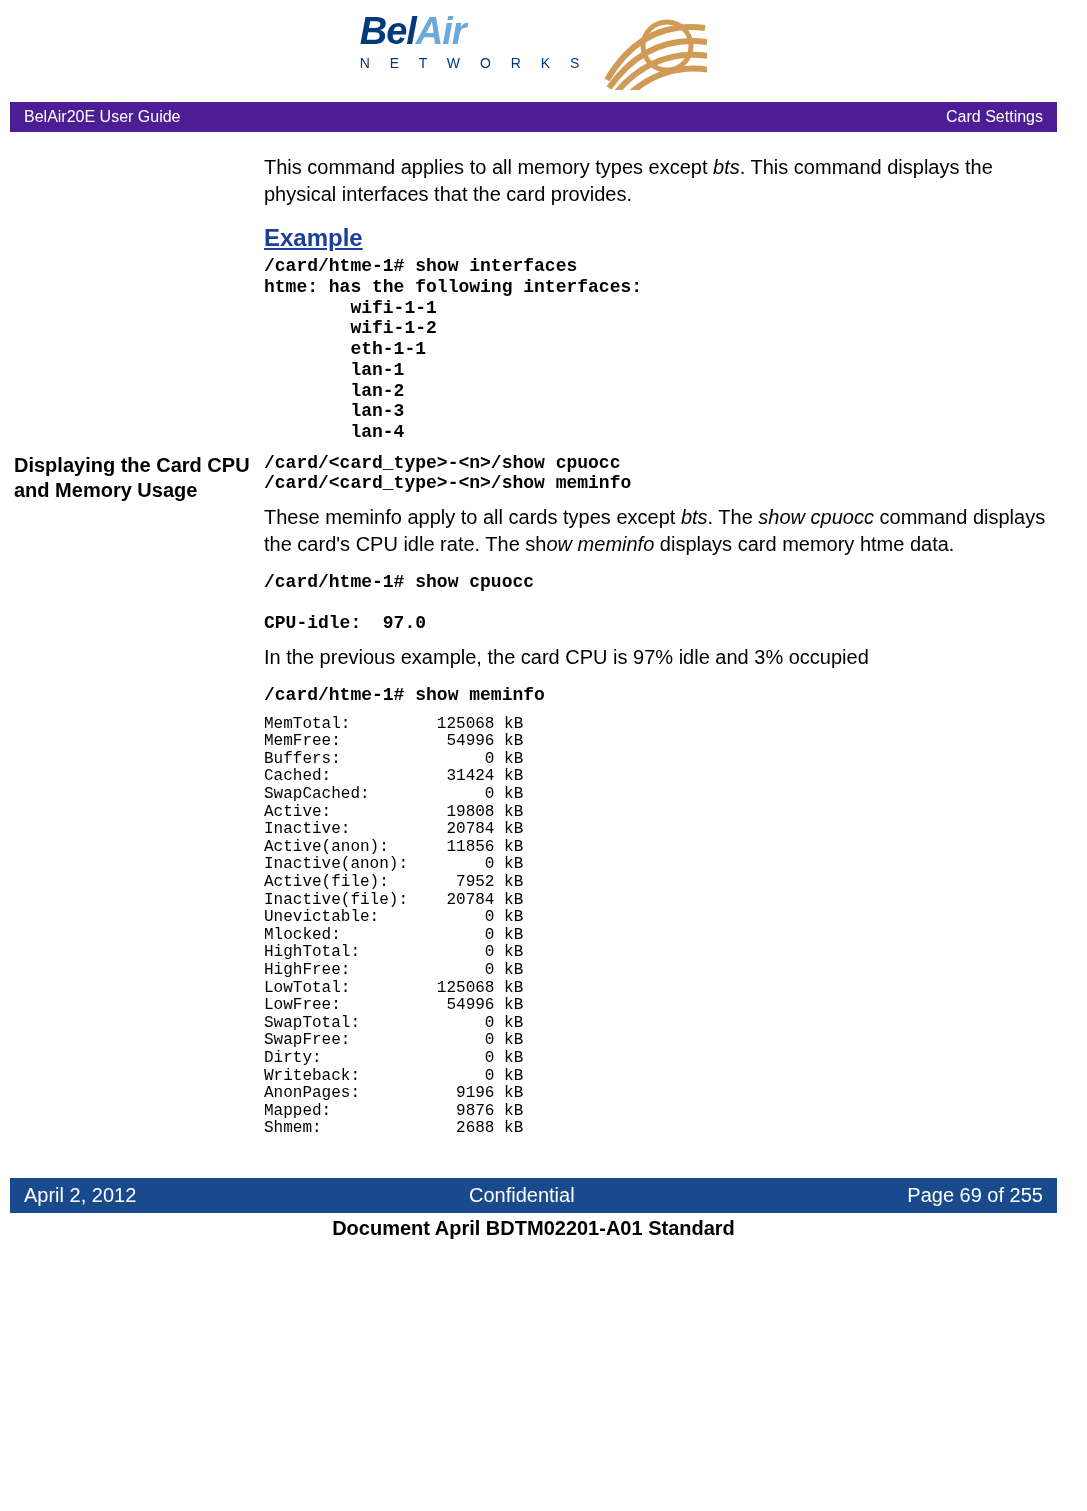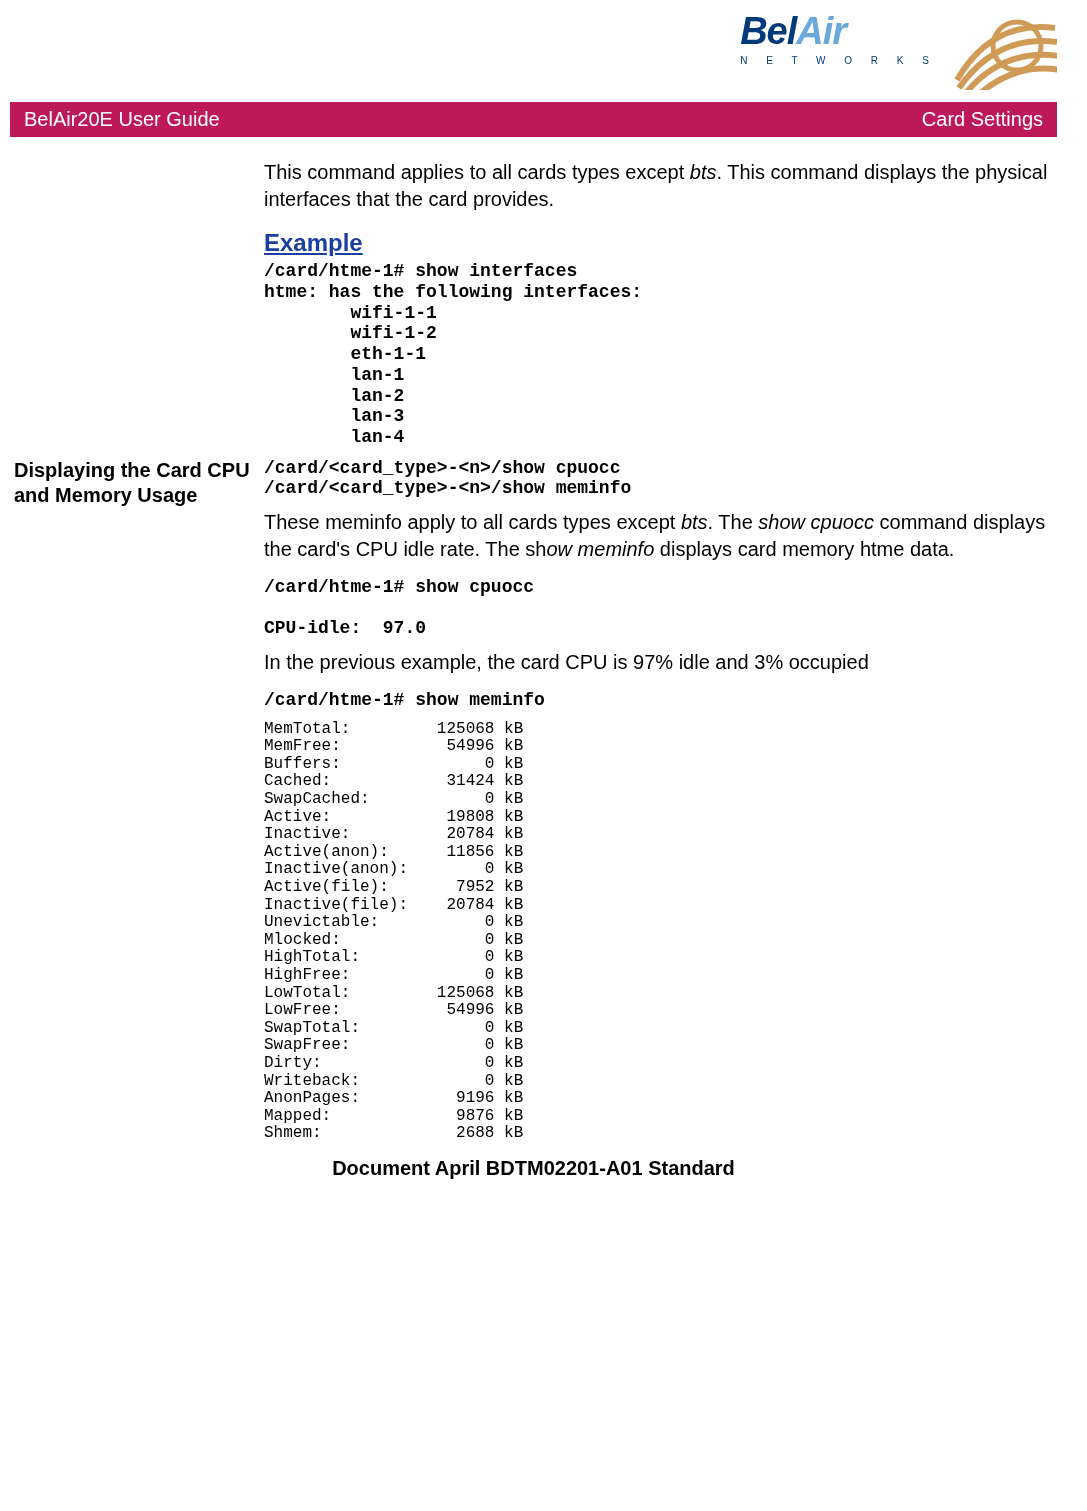--- a/index.html
+++ b/index.html
@@ -9,55 +9,55 @@
     background: #fff;
     width: 1087px;
     color: #000;
   }
   .page {
     padding: 0 30px 0 10px;
     position: relative;
   }
   .header-row {
     display: flex;
-    justify-content: flex-end;
+    justify-content: center;
     align-items: flex-start;
     padding: 10px 0 8px 0;
   }
   .logo-block {
     display: flex;
     flex-direction: column;
   }
   .logo-text {
     font-family: 'Arial Black', Arial, sans-serif;
     font-size: 38px;
     font-weight: 900;
     font-style: italic;
     letter-spacing: -1px;
     display: flex;
     align-items: center;
   }
   .logo-bel { color: #003a7a; }
   .logo-air { color: #6aa9dc; }
   .logo-networks {
     font-family: Arial, sans-serif;
-    font-size: 10px;
+    font-size: 14px;
     letter-spacing: 8px;
     color: #003a7a;
     font-weight: 400;
     margin-top: 2px;
   }
   .swirl {
     color: #c88a3a;
   }
   .banner {
-    background: #be185d;
+    background: #4c1d95;
     color: #fff;
     font-family: 'Gill Sans', 'Trebuchet MS', Arial, sans-serif;
-    font-size: 20px;
+    font-size: 16px;
     padding: 6px 14px;
     display: flex;
     justify-content: space-between;
     margin-bottom: 18px;
   }
   .content-row {
     display: flex;
     align-items: flex-start;
   }
   .side-heading {
@@ -150,21 +150,21 @@
 
   <div class="banner">
     <span>BelAir20E User Guide</span>
     <span>Card Settings</span>
   </div>
 
   <div class="content-row">
     <div class="side-heading"></div>
     <div class="main-col">
       <p class="body-text">
-        <span>This command applies to all cards types except </span><span class="italic">bts</span><span>. This command displays the physical interfaces that the card provides.</span>
+        <span>This command applies to all memory types except </span><span class="italic">bts</span><span>. This command displays the physical interfaces that the card provides.</span>
       </p>
       <div class="example-hd">Example</div>
       <div class="code">/card/htme-1# show interfaces
 htme: has the following interfaces:
         wifi-1-1
         wifi-1-2
         eth-1-1
         lan-1
         lan-2
         lan-3
@@ -205,15 +205,20 @@
 SwapTotal:             0 kB
 SwapFree:              0 kB
 Dirty:                 0 kB
 Writeback:             0 kB
 AnonPages:          9196 kB
 Mapped:             9876 kB
 Shmem:              2688 kB</div>
     </div>
   </div>
 
+  <div class="footer">
+    <span>April 2, 2012</span>
+    <span>Confidential</span>
+    <span>Page 69 of 255</span>
+  </div>
   <div class="docnum">Document April BDTM02201-A01 Standard</div>
 
 </div>
 
 </body></html>

